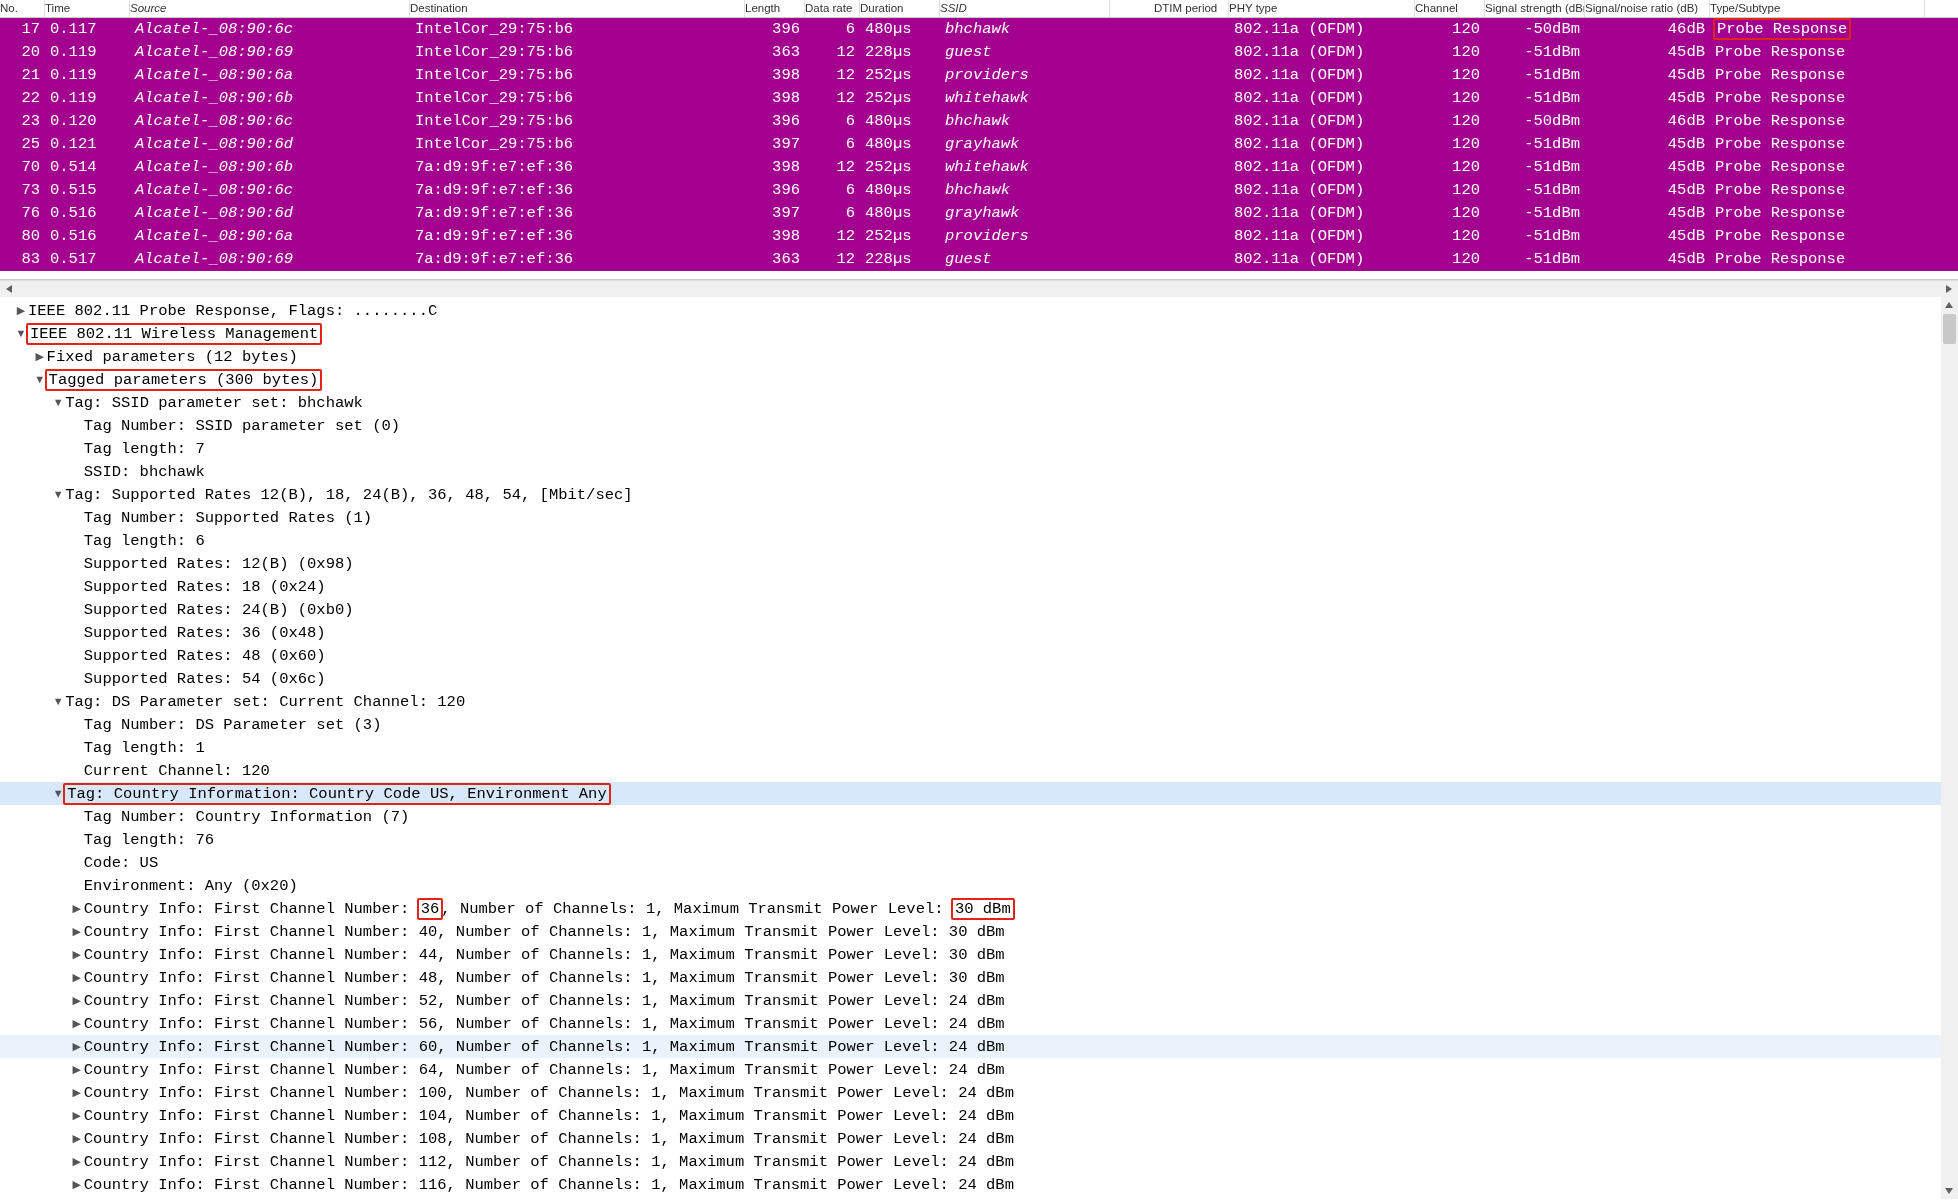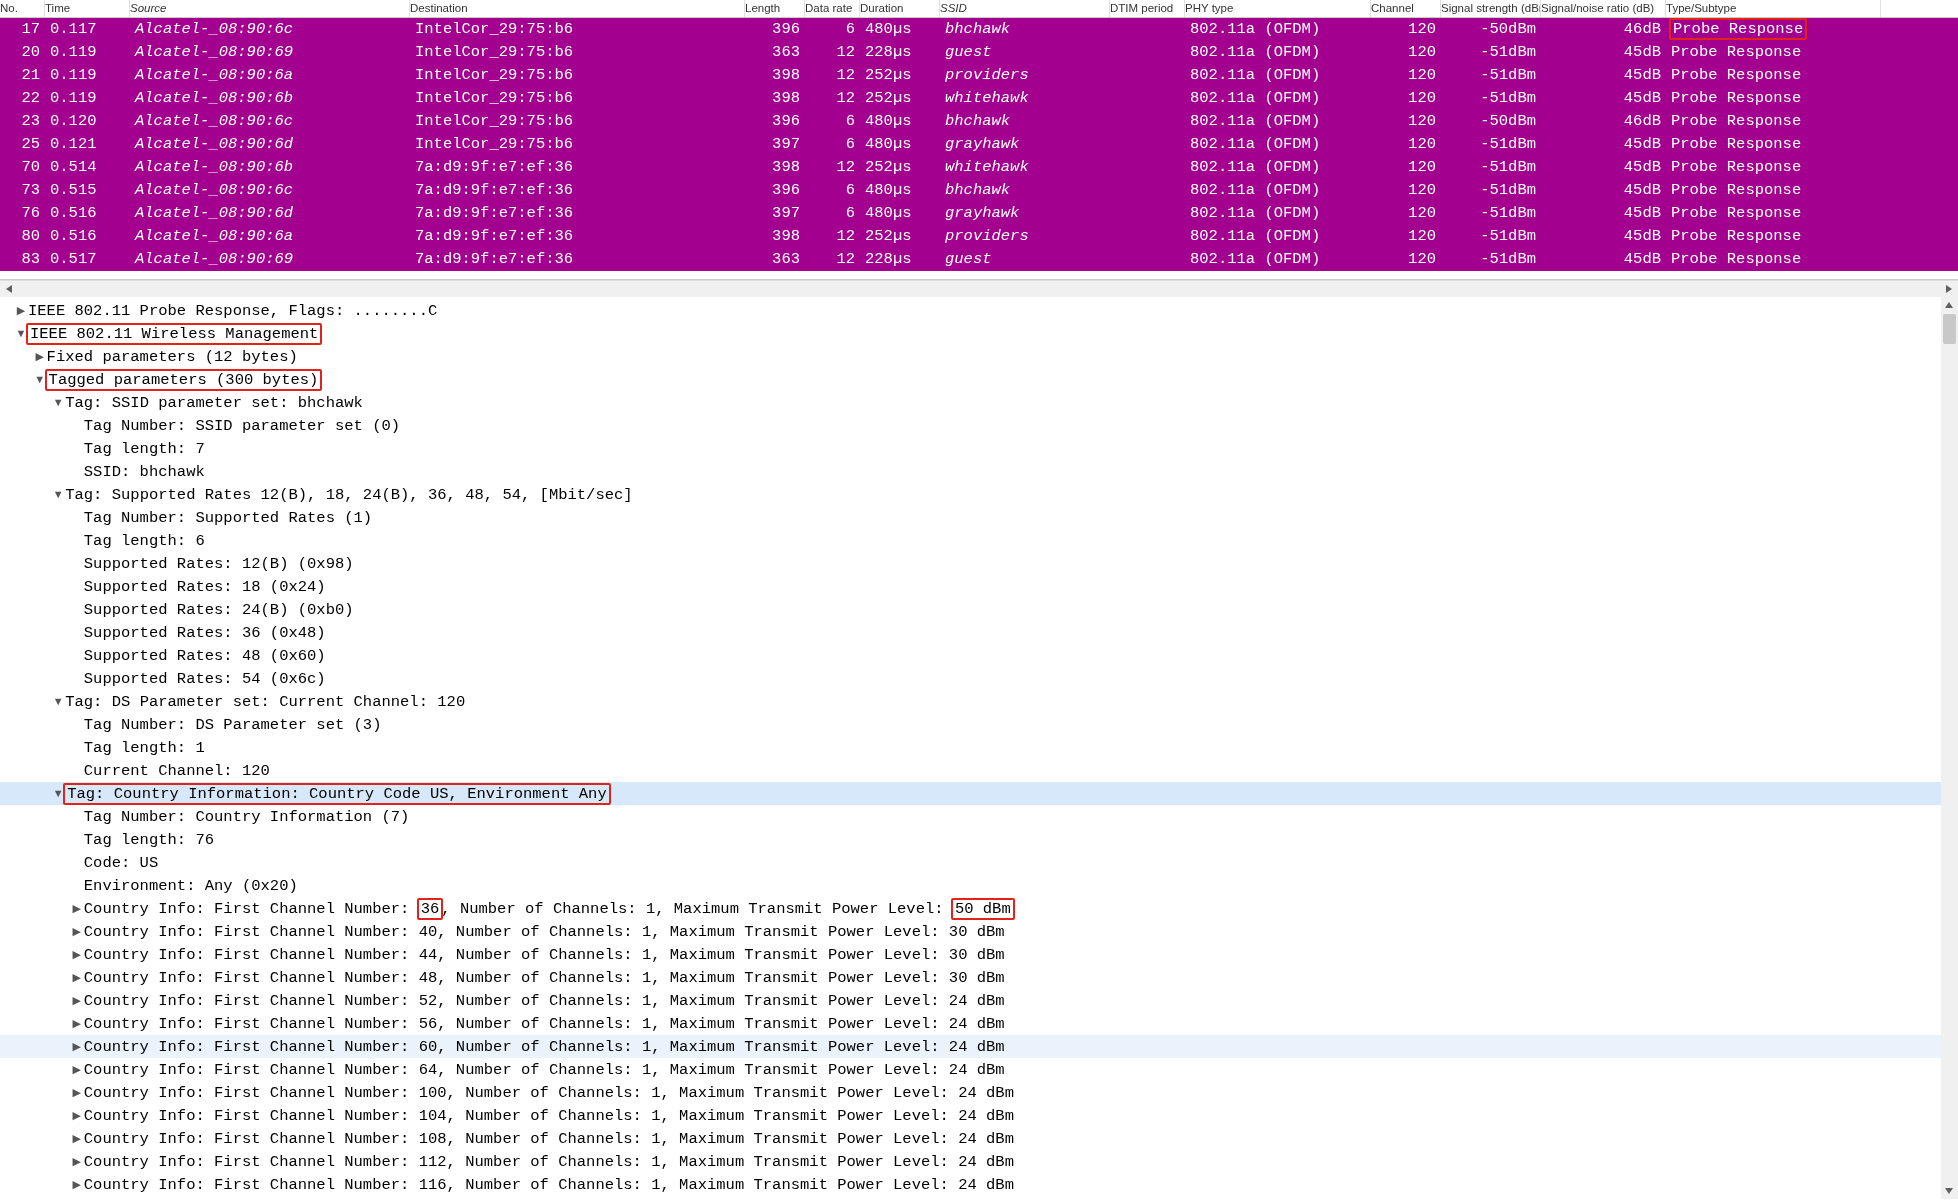--- a/index.html
+++ b/index.html
@@ -46,21 +46,21 @@
   overflow: hidden;
 }
 .col-no     { width: 45px; text-align: right; }
 .col-time   { width: 85px; }
 .col-src    { width: 280px; font-style: italic; }
 .col-dst    { width: 335px; }
 .col-len    { width: 60px; text-align: right; }
 .col-rate   { width: 55px; text-align: right; }
 .col-dur    { width: 80px; text-align: left; }
 .col-ssid   { width: 170px; font-style: italic; }
-.col-dtim   { width: 75px; }
+.col-dtim   { width: 75px; margin-left: 44px; }
 .col-phy    { width: 186px; }
 .col-chan   { width: 70px; text-align: right; }
 .col-sig    { width: 100px; text-align: right; }
 .col-snr    { width: 125px; text-align: right; }
 .col-type   { width: 215px; }
 .packet-header .col-no,
 .packet-header .col-len,
 .packet-header .col-rate,
 .packet-header .col-dur,
 .packet-header .col-chan,
@@ -372,21 +372,21 @@
       <div class="tree-line ">      <span class="tree-toggle none"></span>Supported Rates: 54 (0x6c)</div>
       <div class="tree-line ">    <span class="tree-toggle exp"></span>Tag: DS Parameter set: Current Channel: 120</div>
       <div class="tree-line ">      <span class="tree-toggle none"></span>Tag Number: DS Parameter set (3)</div>
       <div class="tree-line ">      <span class="tree-toggle none"></span>Tag length: 1</div>
       <div class="tree-line ">      <span class="tree-toggle none"></span>Current Channel: 120</div>
       <div class="tree-line sel">    <span class="tree-toggle exp"></span><span class="redbox">Tag: Country Information: Country Code US, Environment Any</span></div>
       <div class="tree-line ">      <span class="tree-toggle none"></span>Tag Number: Country Information (7)</div>
       <div class="tree-line ">      <span class="tree-toggle none"></span>Tag length: 76</div>
       <div class="tree-line ">      <span class="tree-toggle none"></span>Code: US</div>
       <div class="tree-line ">      <span class="tree-toggle none"></span>Environment: Any (0x20)</div>
-      <div class="tree-line ">      <span class="tree-toggle col"></span>Country Info: First Channel Number: <span class="redbox">36</span>, Number of Channels: 1, Maximum Transmit Power Level: <span class="redbox">50 dBm</span></div>
+      <div class="tree-line ">      <span class="tree-toggle col"></span>Country Info: First Channel Number: <span class="redbox">36</span>, Number of Channels: 1, Maximum Transmit Power Level: <span class="redbox">30 dBm</span></div>
       <div class="tree-line ">      <span class="tree-toggle col"></span>Country Info: First Channel Number: 40, Number of Channels: 1, Maximum Transmit Power Level: 30 dBm</div>
       <div class="tree-line ">      <span class="tree-toggle col"></span>Country Info: First Channel Number: 44, Number of Channels: 1, Maximum Transmit Power Level: 30 dBm</div>
       <div class="tree-line ">      <span class="tree-toggle col"></span>Country Info: First Channel Number: 48, Number of Channels: 1, Maximum Transmit Power Level: 30 dBm</div>
       <div class="tree-line ">      <span class="tree-toggle col"></span>Country Info: First Channel Number: 52, Number of Channels: 1, Maximum Transmit Power Level: 24 dBm</div>
       <div class="tree-line ">      <span class="tree-toggle col"></span>Country Info: First Channel Number: 56, Number of Channels: 1, Maximum Transmit Power Level: 24 dBm</div>
       <div class="tree-line hov">      <span class="tree-toggle col"></span>Country Info: First Channel Number: 60, Number of Channels: 1, Maximum Transmit Power Level: 24 dBm</div>
       <div class="tree-line ">      <span class="tree-toggle col"></span>Country Info: First Channel Number: 64, Number of Channels: 1, Maximum Transmit Power Level: 24 dBm</div>
       <div class="tree-line ">      <span class="tree-toggle col"></span>Country Info: First Channel Number: 100, Number of Channels: 1, Maximum Transmit Power Level: 24 dBm</div>
       <div class="tree-line ">      <span class="tree-toggle col"></span>Country Info: First Channel Number: 104, Number of Channels: 1, Maximum Transmit Power Level: 24 dBm</div>
       <div class="tree-line ">      <span class="tree-toggle col"></span>Country Info: First Channel Number: 108, Number of Channels: 1, Maximum Transmit Power Level: 24 dBm</div>

